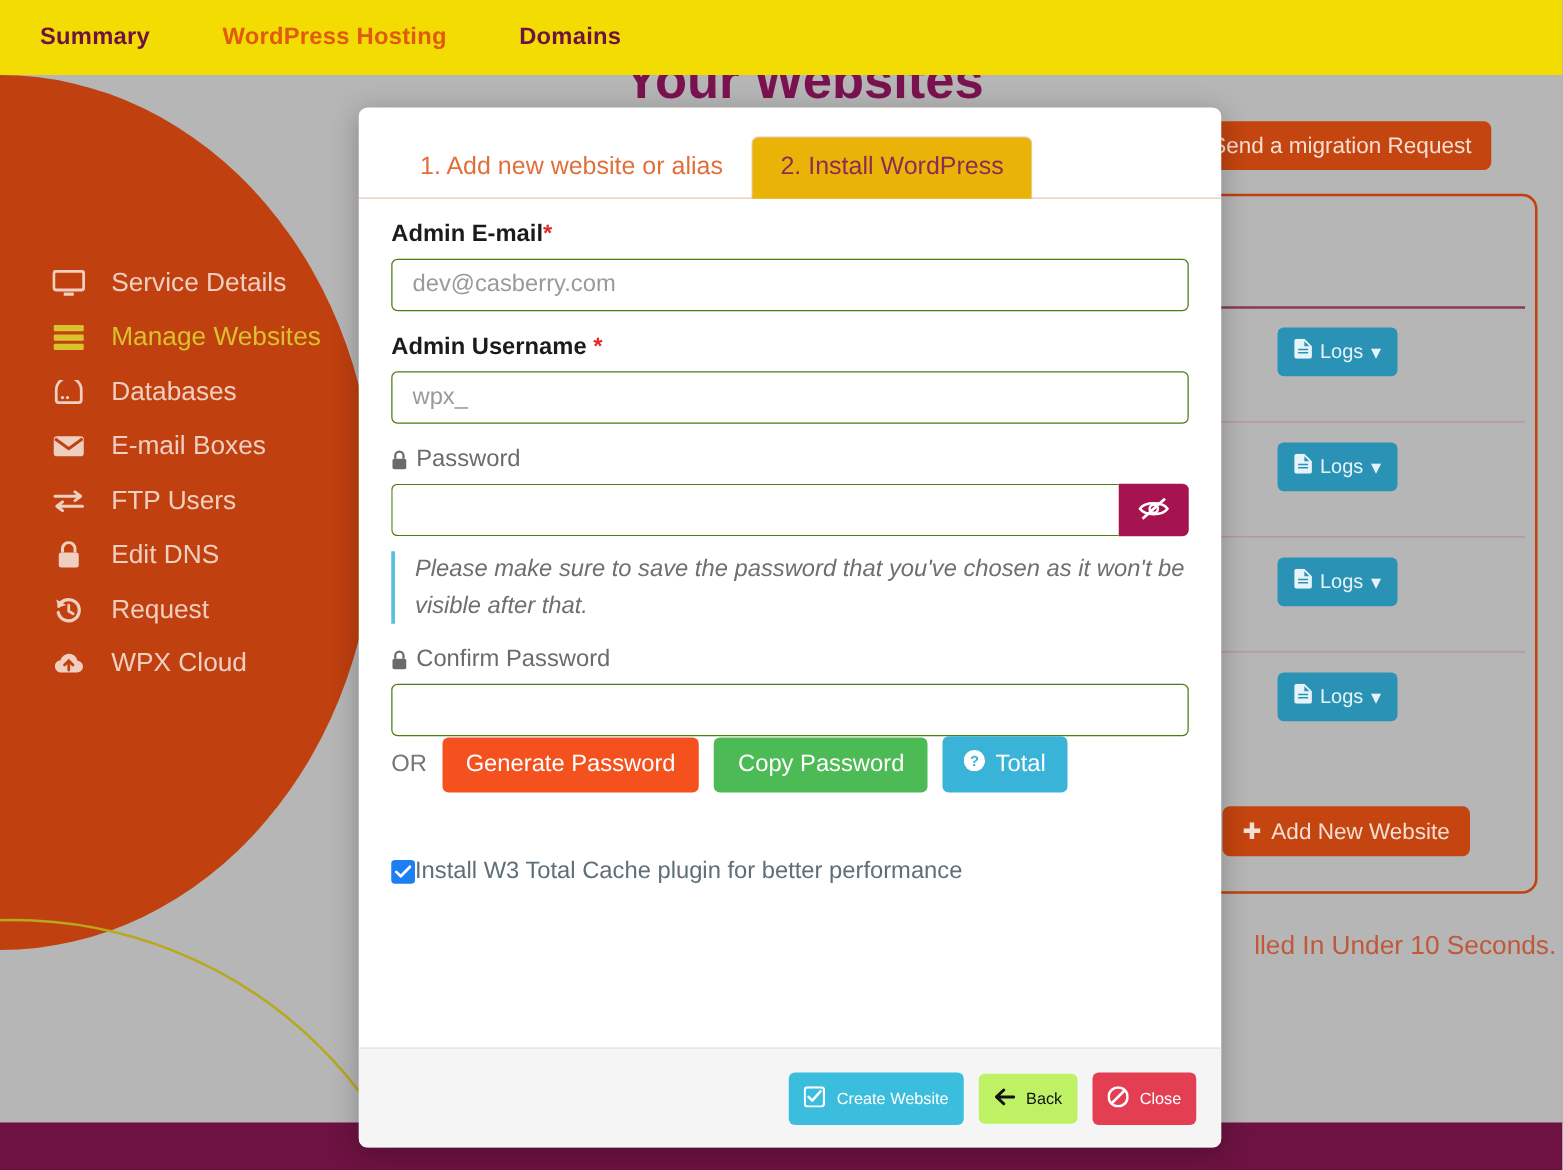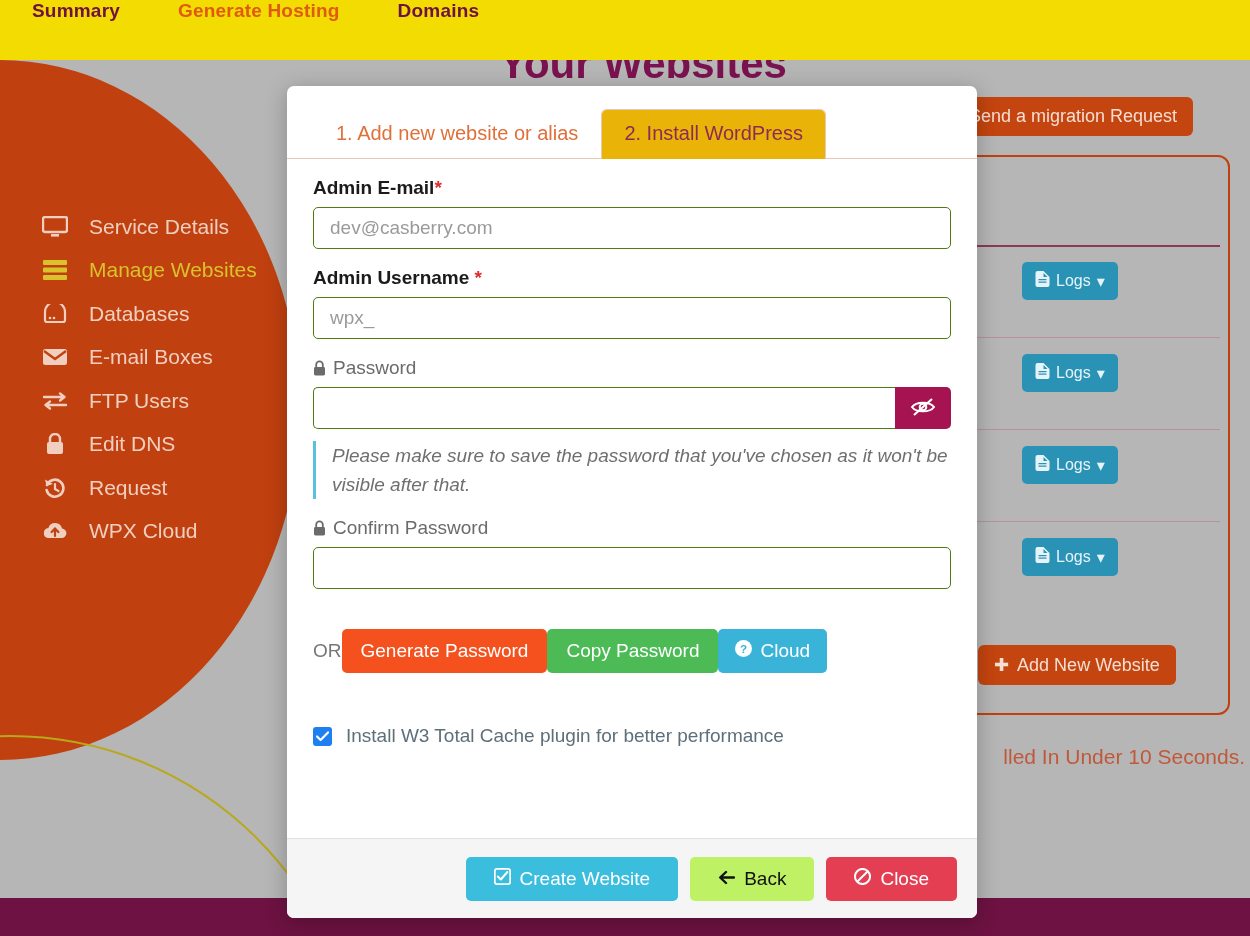--- a/index.html
+++ b/index.html
@@ -10,21 +10,21 @@
     background: #b6b6b6;
   }
   #page { position: relative; width: 1250px; height: 936px; overflow: hidden; background: #b6b6b6; }
 
   
   .bg-layer { position: absolute; inset: 0; }
 
   .topnav {
     position: absolute; top: 0; left: 0; width: 1250px; height: 60px;
     background: #f2dc02;
-    display: flex; align-items: flex-start;
+    display: flex; align-items: center;
     padding-left: 32px; gap: 58px;
     z-index: 4;
   }
   .topnav a {
     font-size: 19px; font-weight: bold; letter-spacing: .2px;
     color: #6d1242; text-decoration: none; white-space: nowrap;
   }
   .topnav a.active { color: #e05a10; }
 
   .page-title {
@@ -179,57 +179,56 @@
   }
 
   .note {
     margin-top: 12px; padding-left: 16px;
     border-left: 3px solid #5bc0de;
     font-style: italic; font-size: 19px; color: #6f6f6f;
     line-height: 29px;
   }
 
   .or-row {
-    display: flex; align-items: center; 
-    margin-top: 40px;
+    display: flex; align-items: center; gap: 12px;
   }
   .or-label { font-size: 19px; color: #777; }
   .gen-btn {
     background: #f4511e; color: #fff; border: none; border-radius: 5px;
     font-size: 19px; font-family: inherit; padding: 11px 19px; cursor: pointer;
   }
   .copy-btn {
     background: #4cbb55; color: #fff; border: none; border-radius: 5px;
     font-size: 19px; font-family: inherit; padding: 11px 19px; cursor: pointer;
   }
   .help-btn {
     background: #39b3d7; color: #fff; border: none; border-radius: 5px;
     font-size: 19px; font-family: inherit; padding: 11px 17px; cursor: pointer;
     display: flex; align-items: center; gap: 8px;
   }
 
-  .chk-row { display: flex; align-items: center; gap: 14px; margin-top: 52px; }
+  .chk-row { display: flex; align-items: center; margin-top: 52px; }
   .chk {
     width: 19px; height: 19px; border-radius: 3px;
     background: #1d7ff0; display: flex; align-items: center; justify-content: center;
     cursor: pointer; flex: 0 0 19px;
   }
   .chk-label { font-size: 19px; color: #5e6f7a; }
 
   .modal-foot {
     border-top: 1px solid #e2e2e2;
     background: #f5f5f5;
     height: 80px;
     display: flex; align-items: center; justify-content: flex-end;
     gap: 12px; padding-right: 20px;
     flex: 0 0 80px;
   }
   .f-btn {
-    border: none; border-radius: 5px; font-size: 19px;
-    font-family: inherit; padding: 11px 28px; cursor: pointer;
+    border: none; border-radius: 5px; font-size: 13px;
+    font-family: inherit; padding: 11px 12px; cursor: pointer;
     display: flex; align-items: center; gap: 9px; white-space: nowrap;
   }
   .f-create { background: #3bbedd; color: #fff; }
   .f-back   { background: #bef264; color: #111; }
   .f-close  { background: #e43e53; color: #fff; }
 </style>
 </head>
 <body>
 
 <div id="page">
@@ -375,21 +374,21 @@
         </span>
         <span>WPX Cloud</span>
       </div>
     </div>
 
     <div class="footer-bar"></div>
   </div>
 
   <div class="topnav">
     <a href="#">Summary</a>
-    <a href="#" class="active">Generate Hosting</a>
+    <a href="#" class="active">WordPress Hosting</a>
     <a href="#">Domains</a>
   </div>
 
   <div class="modal">
     <div class="modal-body">
 
       <div class="tabs">
         <div class="tab inactive">1. Add new website or alias</div>
         <div class="tab active">2. Install WordPress</div>
       </div>
@@ -443,21 +442,21 @@
         <span class="or-label">OR</span>
         <button class="gen-btn">Generate Password</button>
         <button class="copy-btn">Copy Password</button>
         <button class="help-btn">
           <span>
             <svg width="17" height="17" viewBox="0 0 16 16">
                 <circle cx="8" cy="8" r="8" fill="#fff"></circle>
                 <text x="8" y="12" font-size="11" font-weight="bold" text-anchor="middle" fill="#39b3d7" font-family="Liberation Sans, sans-serif">?</text>
               </svg>
           </span>
-          <span>Cloud</span>
+          <span>Total</span>
         </button>
       </div>
 
       <div class="chk-row">
         <span class="chk">
           <svg width="13" height="11" viewBox="0 0 13 11">
               <path d="M1 5.5 L4.6 9 L12 1.4" fill="none" stroke="#fff" stroke-width="2.2" stroke-linecap="round" stroke-linejoin="round"></path>
             </svg>
         </span>
         <span class="chk-label">Install W3 Total Cache plugin for better performance</span>

